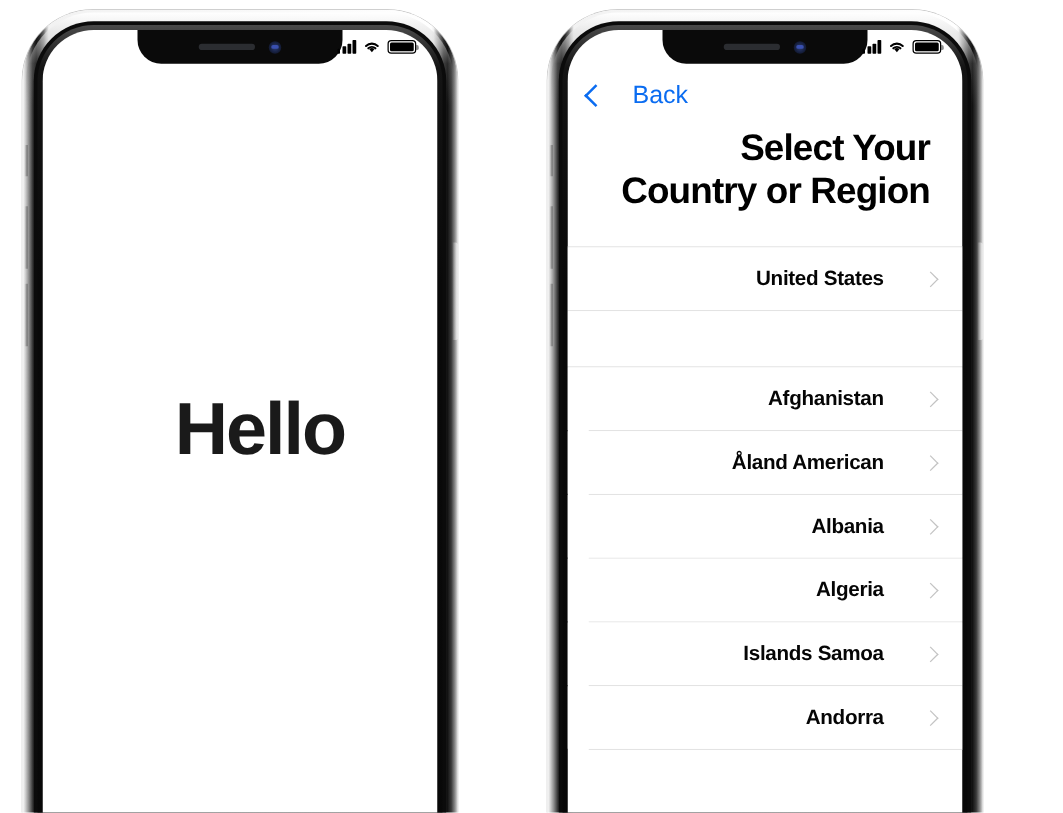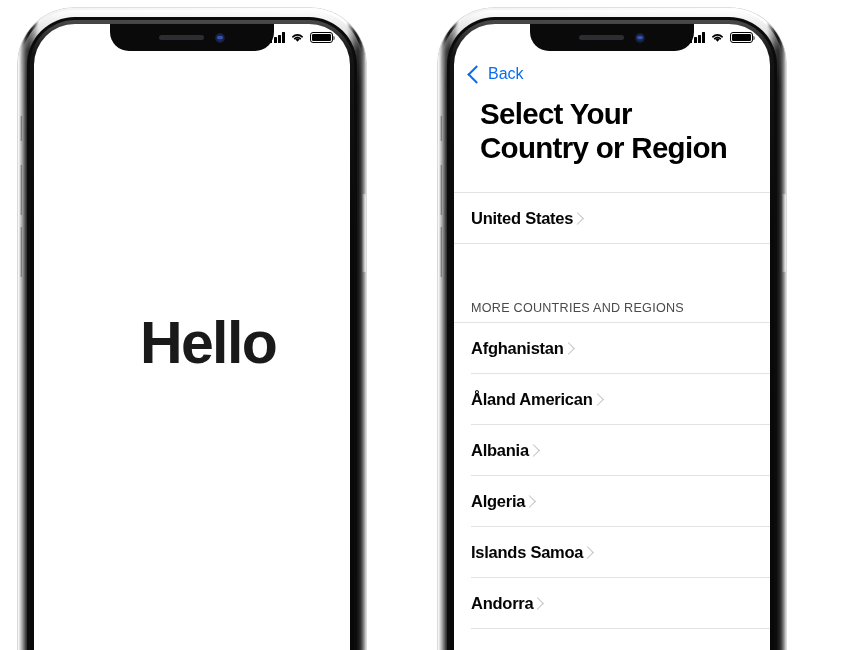--- a/index.html
+++ b/index.html
@@ -204,60 +204,61 @@
     height: 100%;
     background: #fff;
     display: flex;
     flex-direction: column;
     padding-top: 31px;
     box-sizing: border-box;
   }
   .nav-back {
     display: flex;
     align-items: center;
-    gap: 3px;
+    gap: 21px;
     padding: 10px 0 0 14px;
     color: #0a6cf1;
-    font-size: 16px;
+    font-size: 20px;
     font-weight: 500;
     cursor: pointer;
     user-select: none;
   }
   .chev-back {
     display: inline-block;
     width: 11px;
     height: 11px;
     border-left: 2.9px solid #0a6cf1;
     border-bottom: 2.9px solid #0a6cf1;
     transform: rotate(45deg);
     margin-right: 2px;
     margin-left: 2px;
   }
   .page-title {
     padding: 14px 26px 0 26px;
-    text-align: left;
+    text-align: right;
     font-size: 29.5px;
     font-weight: 700;
     line-height: 1.14;
     letter-spacing: -0.7px;
     color: #000;
   }
 
   .list-block { margin-top: 28px; }
 
   .row {
     position: relative;
     height: 50px;
     display: flex;
     align-items: center;
-    justify-content: flex-start;
+    justify-content: flex-end;
     padding: 0 18px 0 17px;
     box-sizing: border-box;
     cursor: pointer;
     background: #fff;
+    gap: 33px;
   }
   .row-label {
     font-size: 16.5px;
     font-weight: 600;
     color: #050505;
     letter-spacing: -0.25px;
   }
   .chev-right {
     width: 8px;
     height: 8px;
@@ -399,21 +400,20 @@
           <div class="sep full"></div>
 
           <div class="row">
             <span class="row-label">United States</span>
             <span class="chev-right"></span>
           </div>
           <div class="sep full"></div>
 
           <div class="gap-block"></div>
 
-          <div class="section-header">MORE COUNTRIES AND REGIONS</div>
           <div class="sep full"></div>
 
           <div class="row">
             <span class="row-label">Afghanistan</span>
             <span class="chev-right"></span>
           </div>
           <div class="sep"></div>
 
           <div class="row">
             <span class="row-label">Åland American</span>

